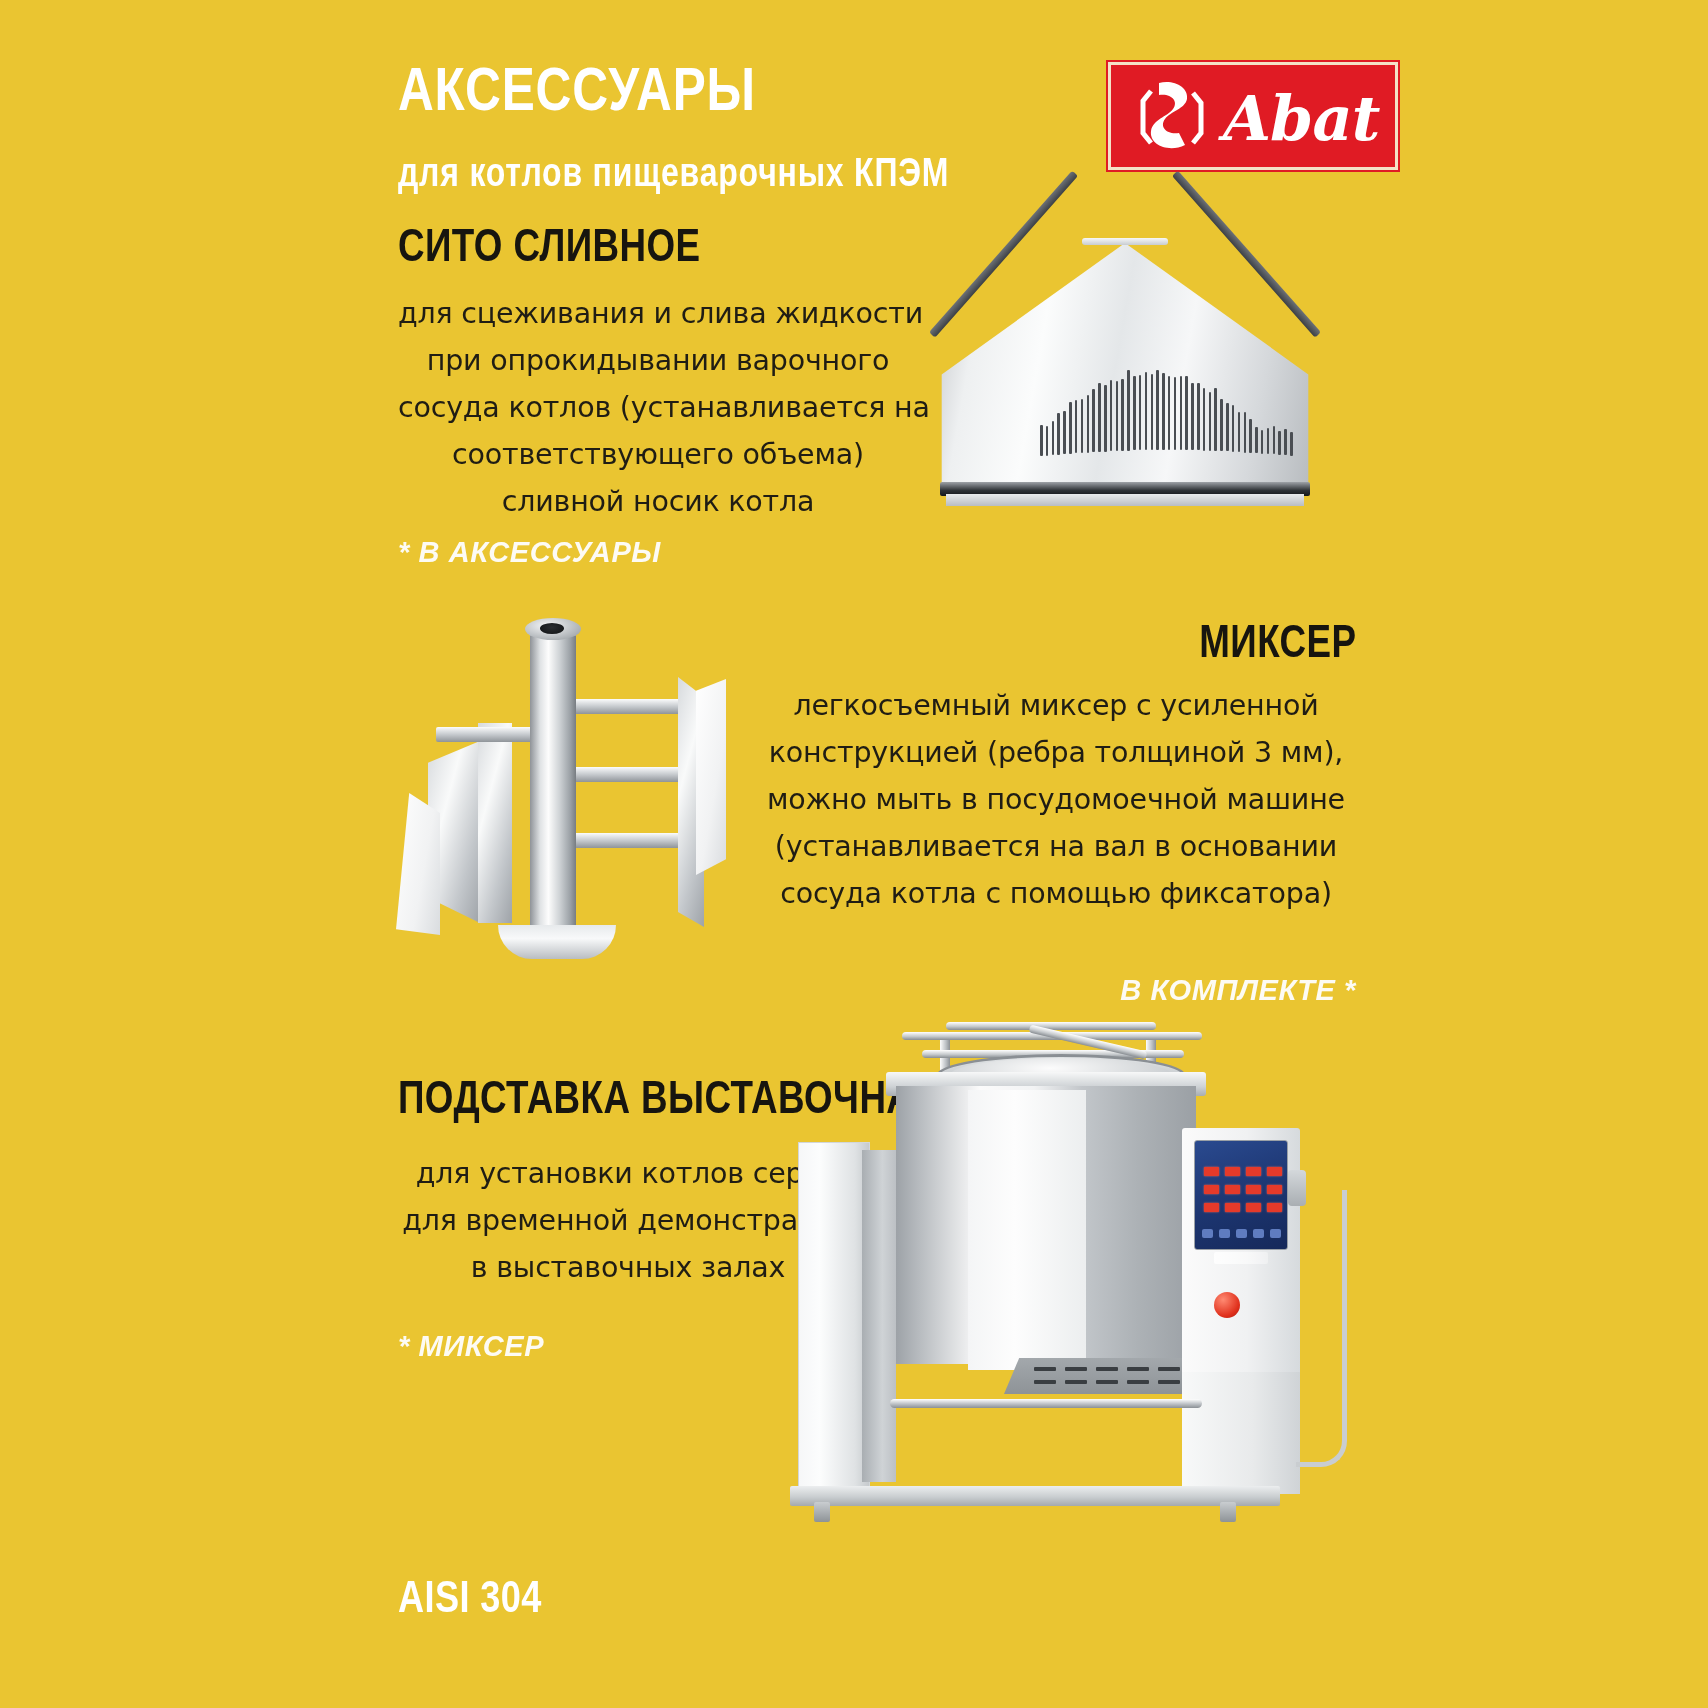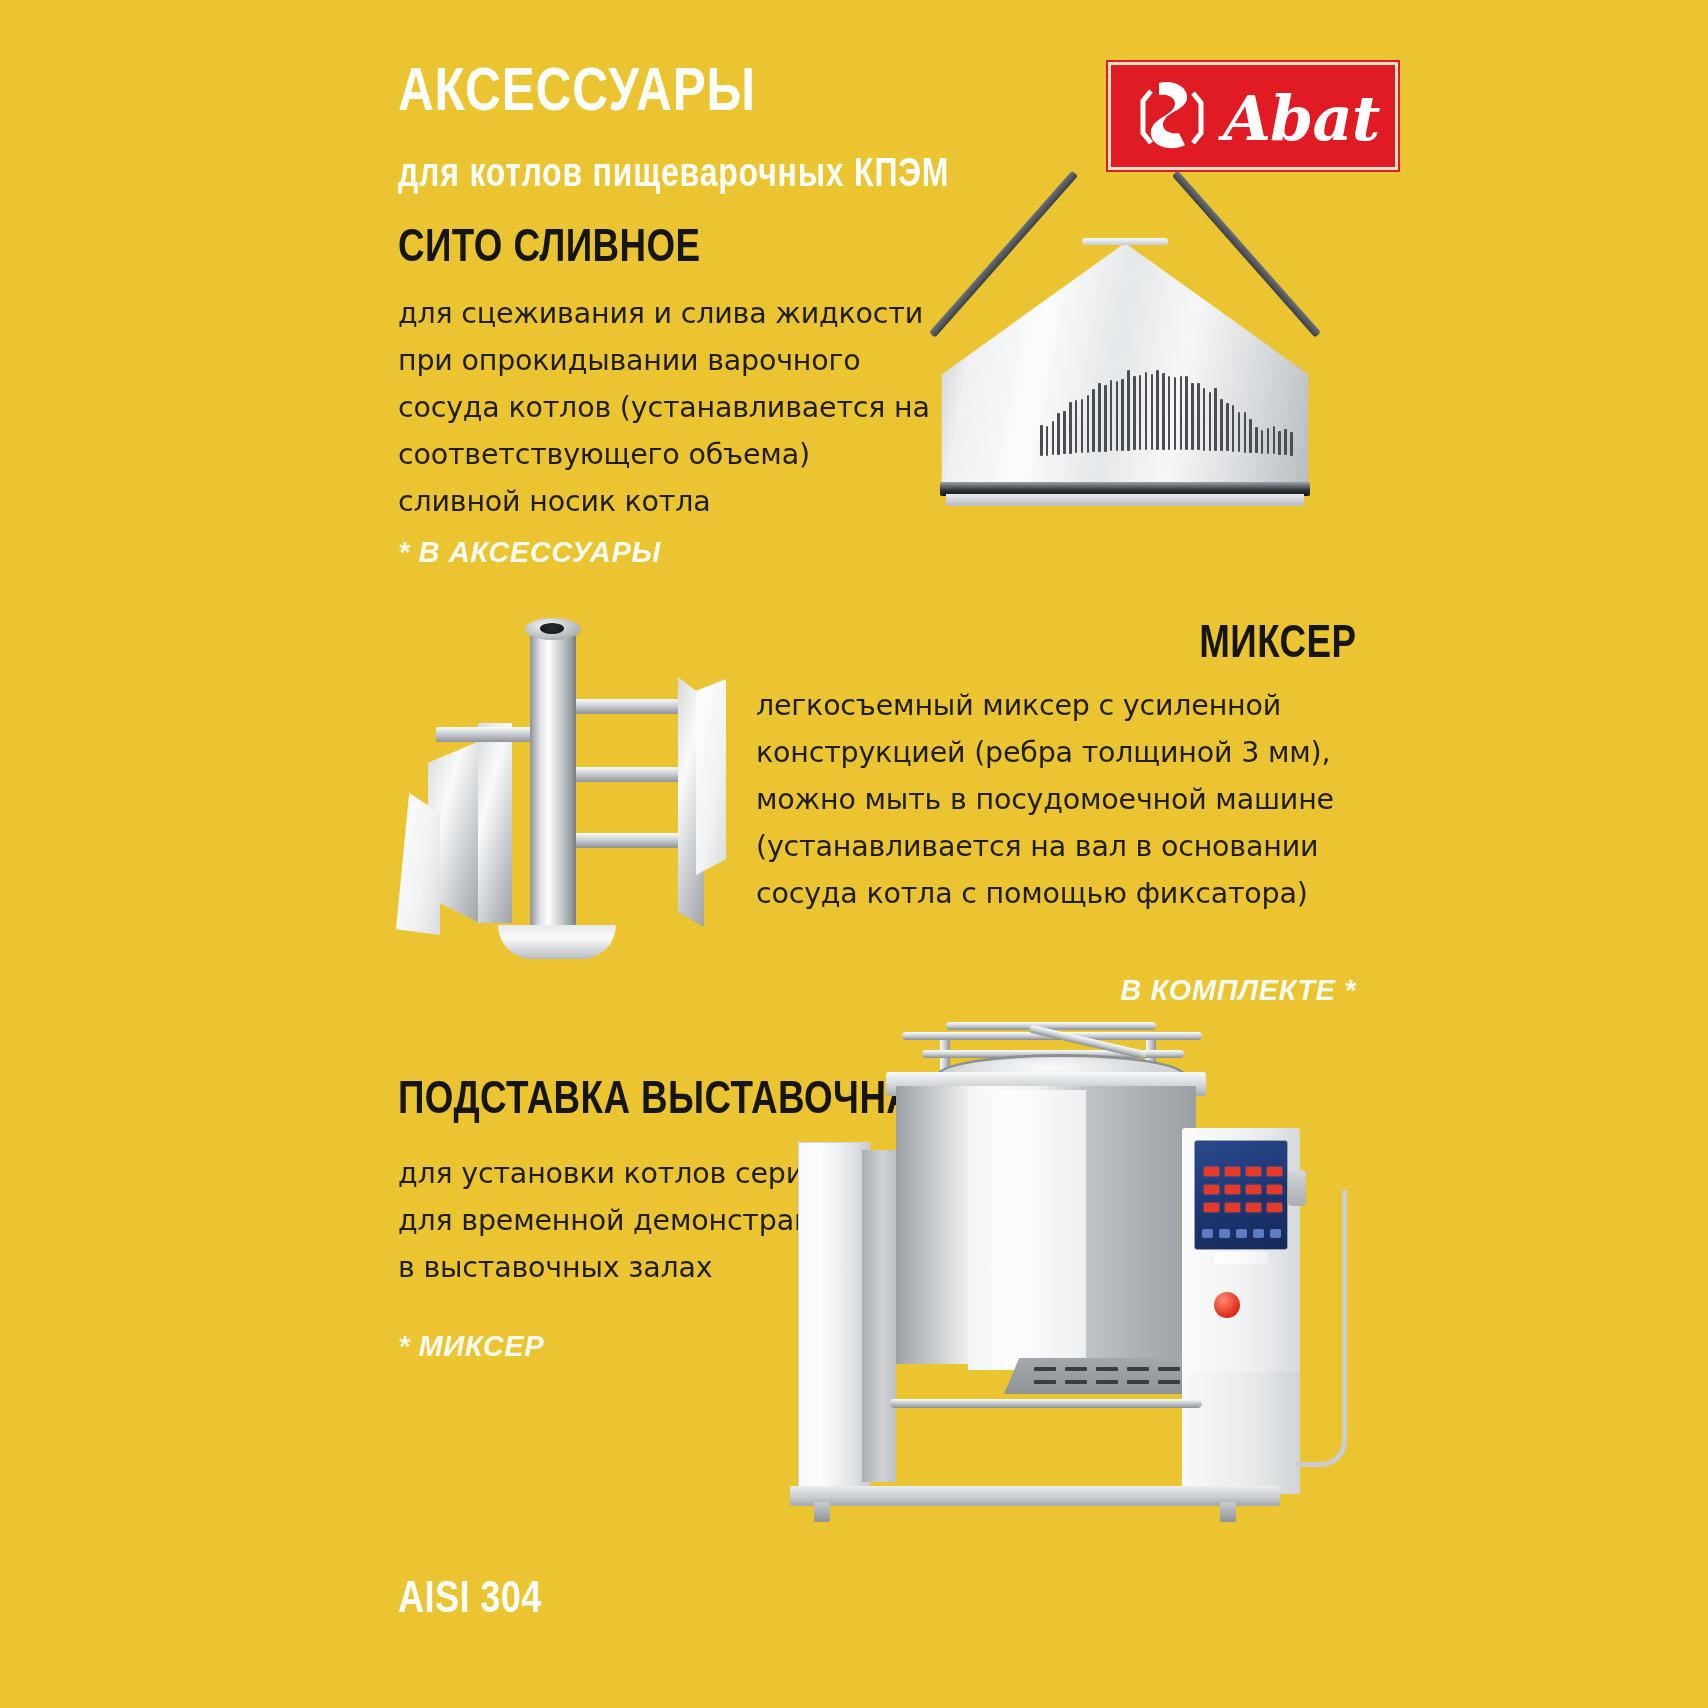--- a/index.html
+++ b/index.html
@@ -40,23 +40,24 @@
   }
   .sec-title.right{transform-origin:right top;}
 
   .body-txt{
     position:absolute;
     color:#201d14;
     font-size:28.5px;
     line-height:47px;
     font-family:"DejaVu Sans", sans-serif;
     letter-spacing:-.2px;
+    text-align:center;
   }
   .body-txt span{display:block;white-space:nowrap;}
-  .body-txt.right{text-align:left;}
+  .body-txt.right{text-align:center;}
 
   .note{
     position:absolute;
     color:#fdfbf4;
     font-style:italic;
     font-weight:bold;
     font-size:29px;
     letter-spacing:.6px;
     font-family:"Liberation Sans", sans-serif;
     white-space:nowrap;

